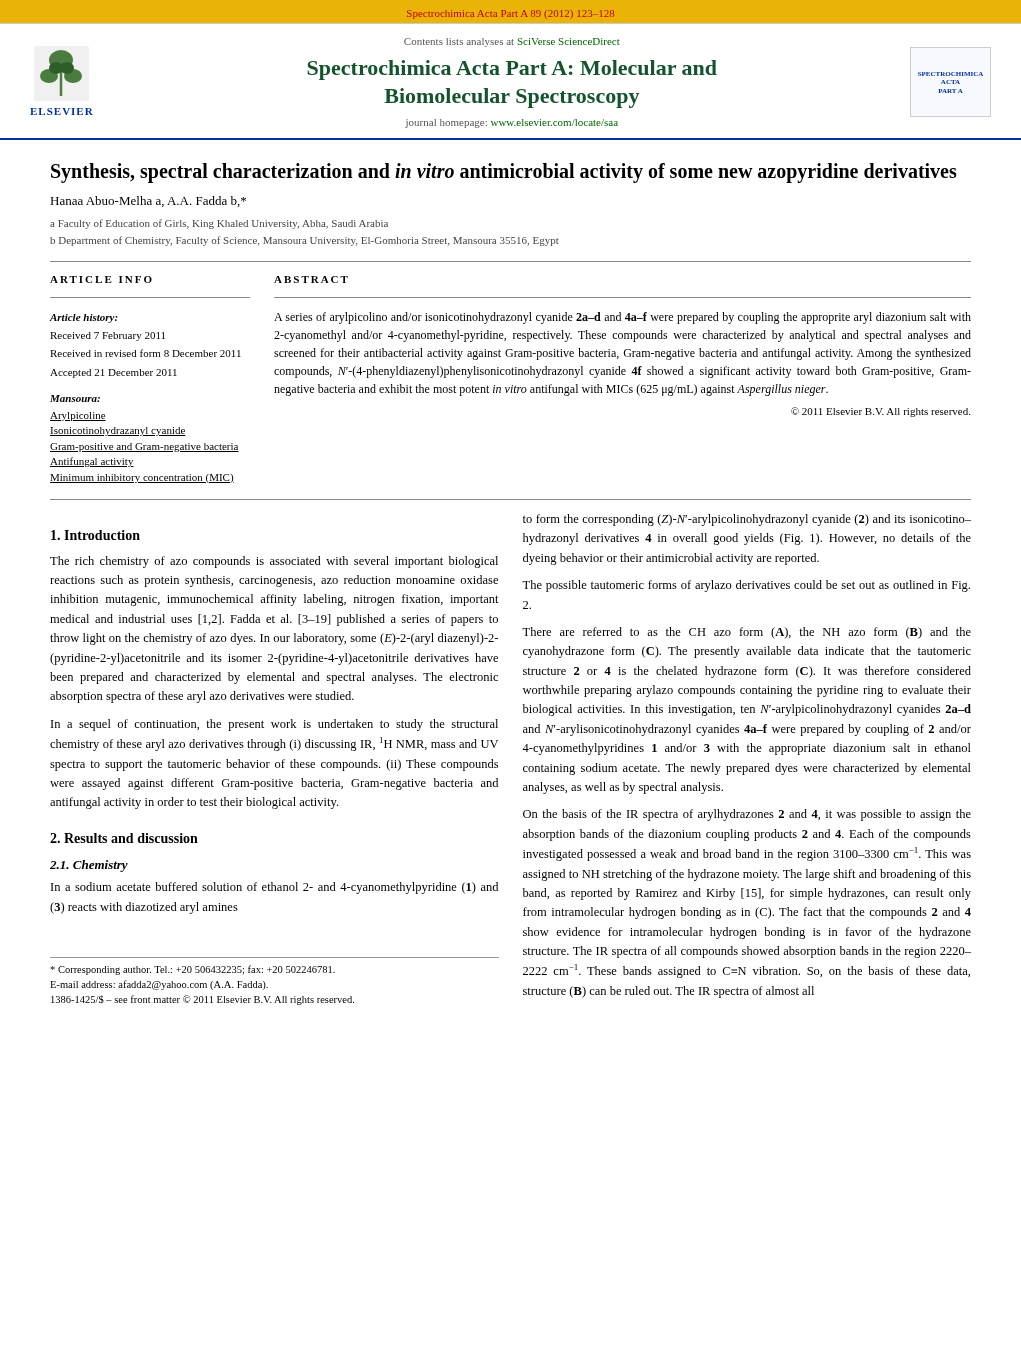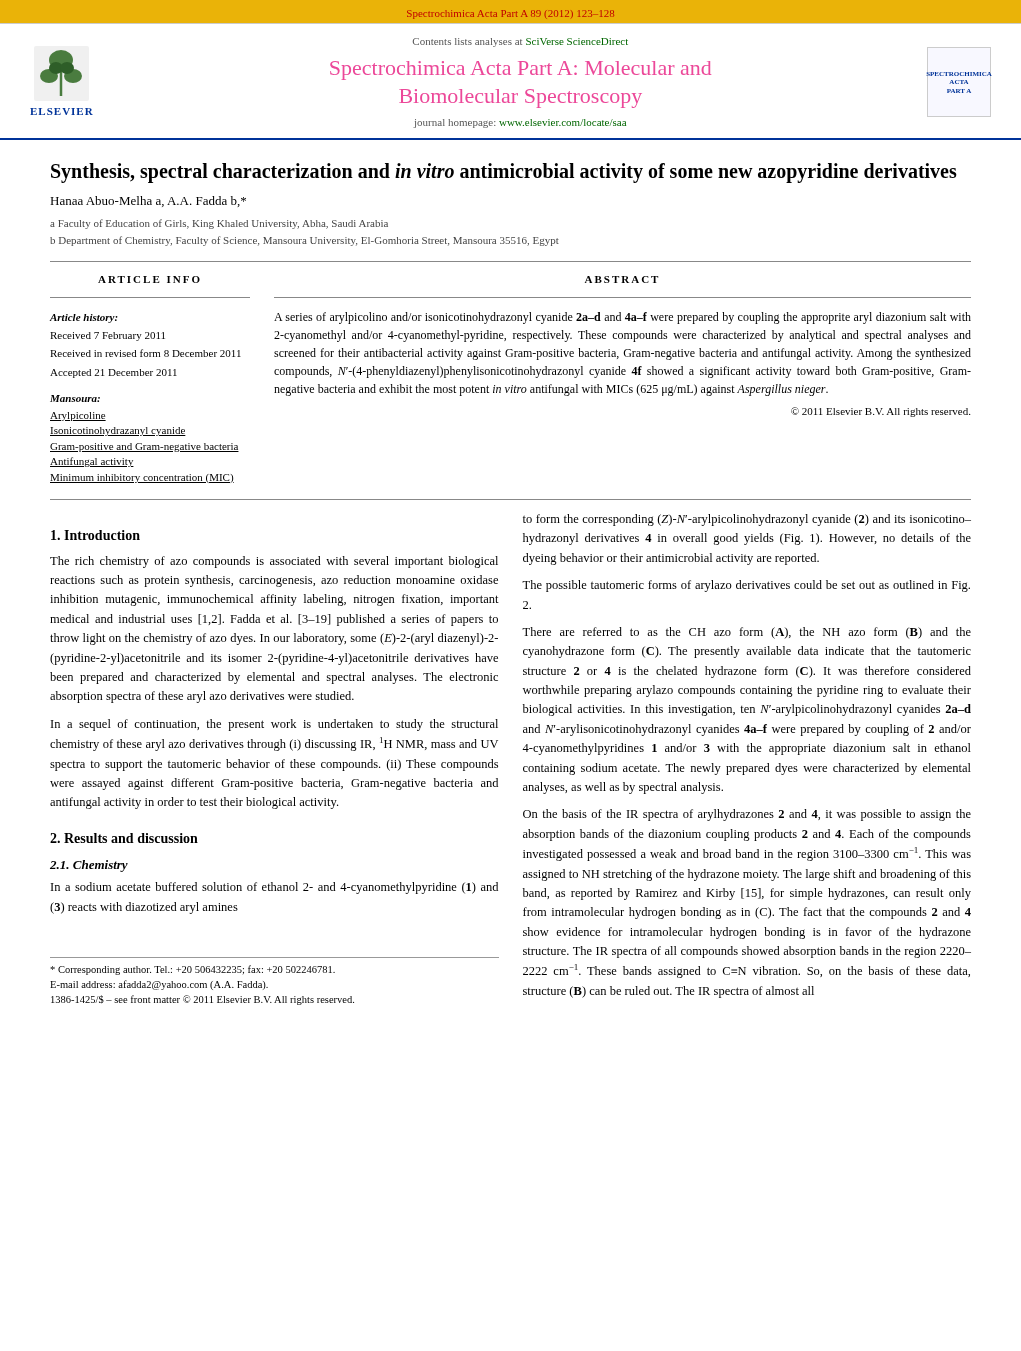--- a/index.html
+++ b/index.html
@@ -66,39 +66,39 @@
       margin-bottom: 4px;
     }
 
     .contents-line a {
       color: #006600;
       text-decoration: none;
     }
 
     .journal-main-title {
       font-size: 22px;
-      font-weight: normal;
-      color: #ec4899;
+      font-weight: bold;
+      color: #14532d;
       line-height: 1.3;
     }
 
     .journal-homepage {
       font-size: 11px;
       color: #555;
       margin-top: 4px;
     }
 
     .journal-homepage a {
       color: #006600;
       text-decoration: none;
       font-family: Liberation Serif, serif;
     }
 
     .journal-logo-right {
-      width: 64px;
+      width: 81px;
       height: 70px;
       border: 1px solid #ccc;
       display: flex;
       flex-direction: column;
       align-items: center;
       justify-content: center;
       font-size: 7px;
       color: #003399;
       font-weight: bold;
       text-align: center;
@@ -160,21 +160,20 @@
       flex: 1;
     }
 
     .col-heading {
       font-size: 11px;
       font-weight: bold;
       letter-spacing: 2px;
       color: #000;
       margin-bottom: 6px;
       text-transform: uppercase;
-      text-align: center;
     }
 
     .article-info-section {
       margin-bottom: 10px;
     }
 
     .article-info-label {
       font-size: 11px;
       font-weight: bold;
       font-style: italic;

